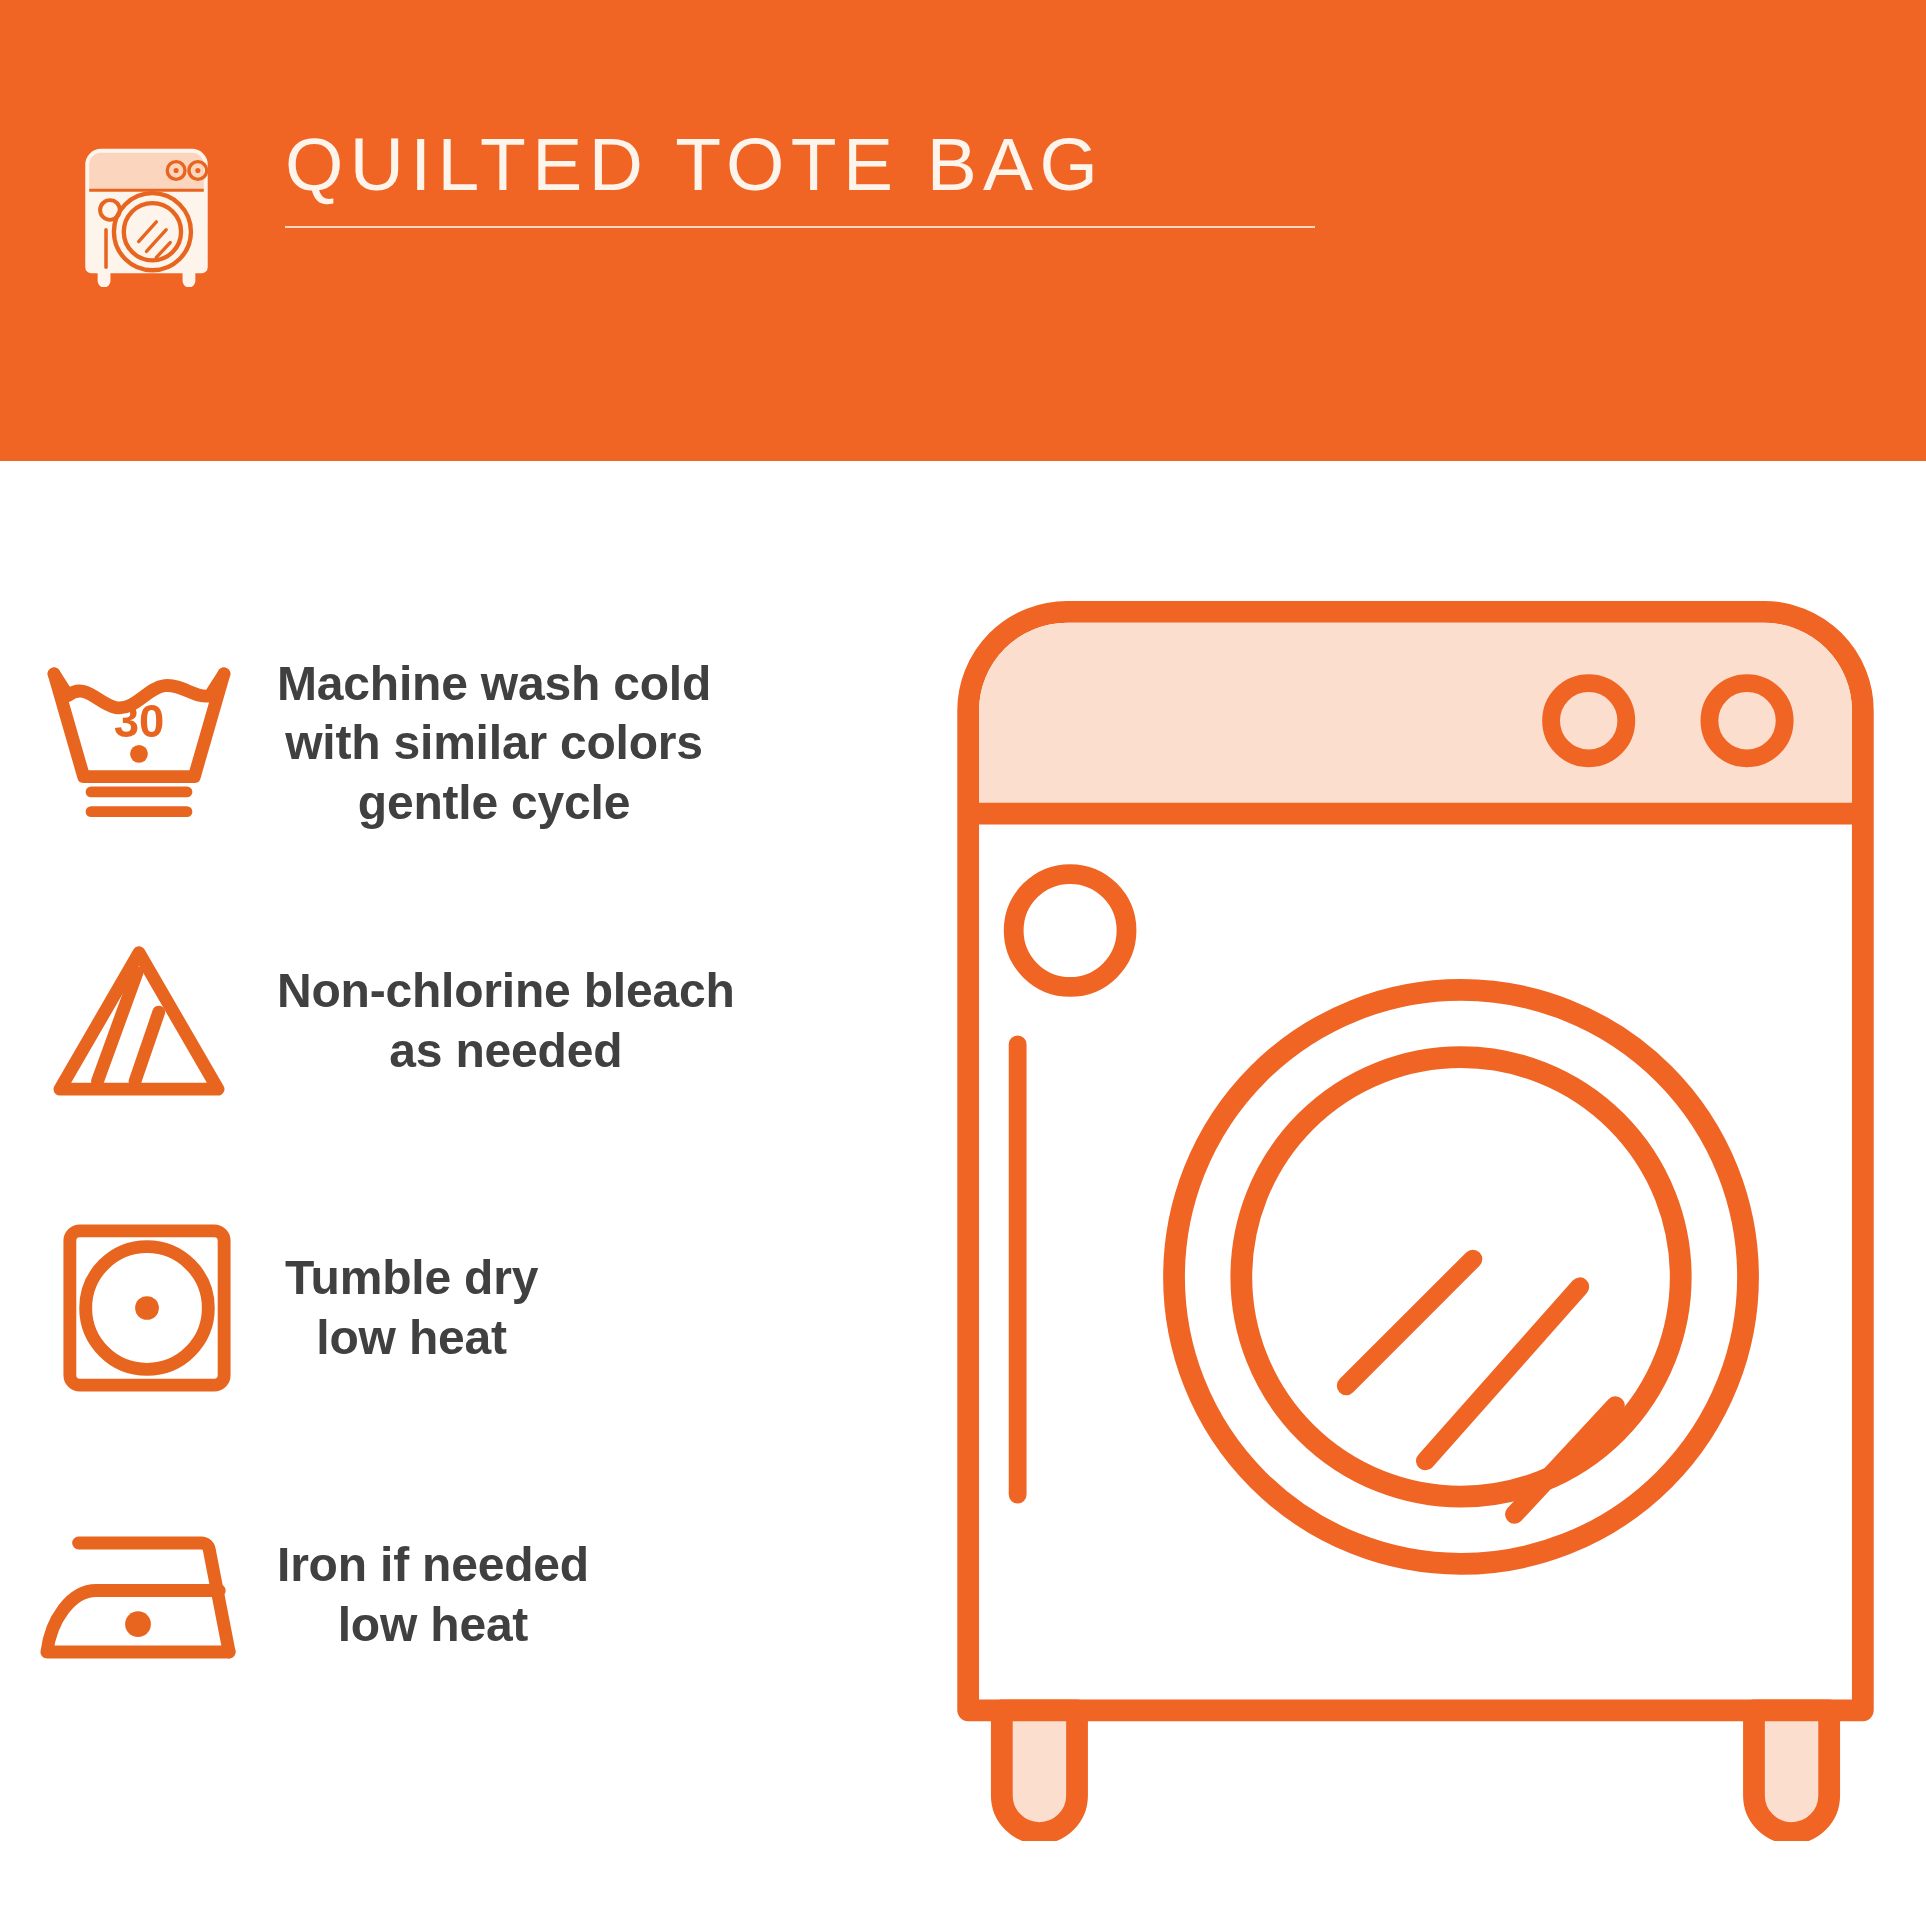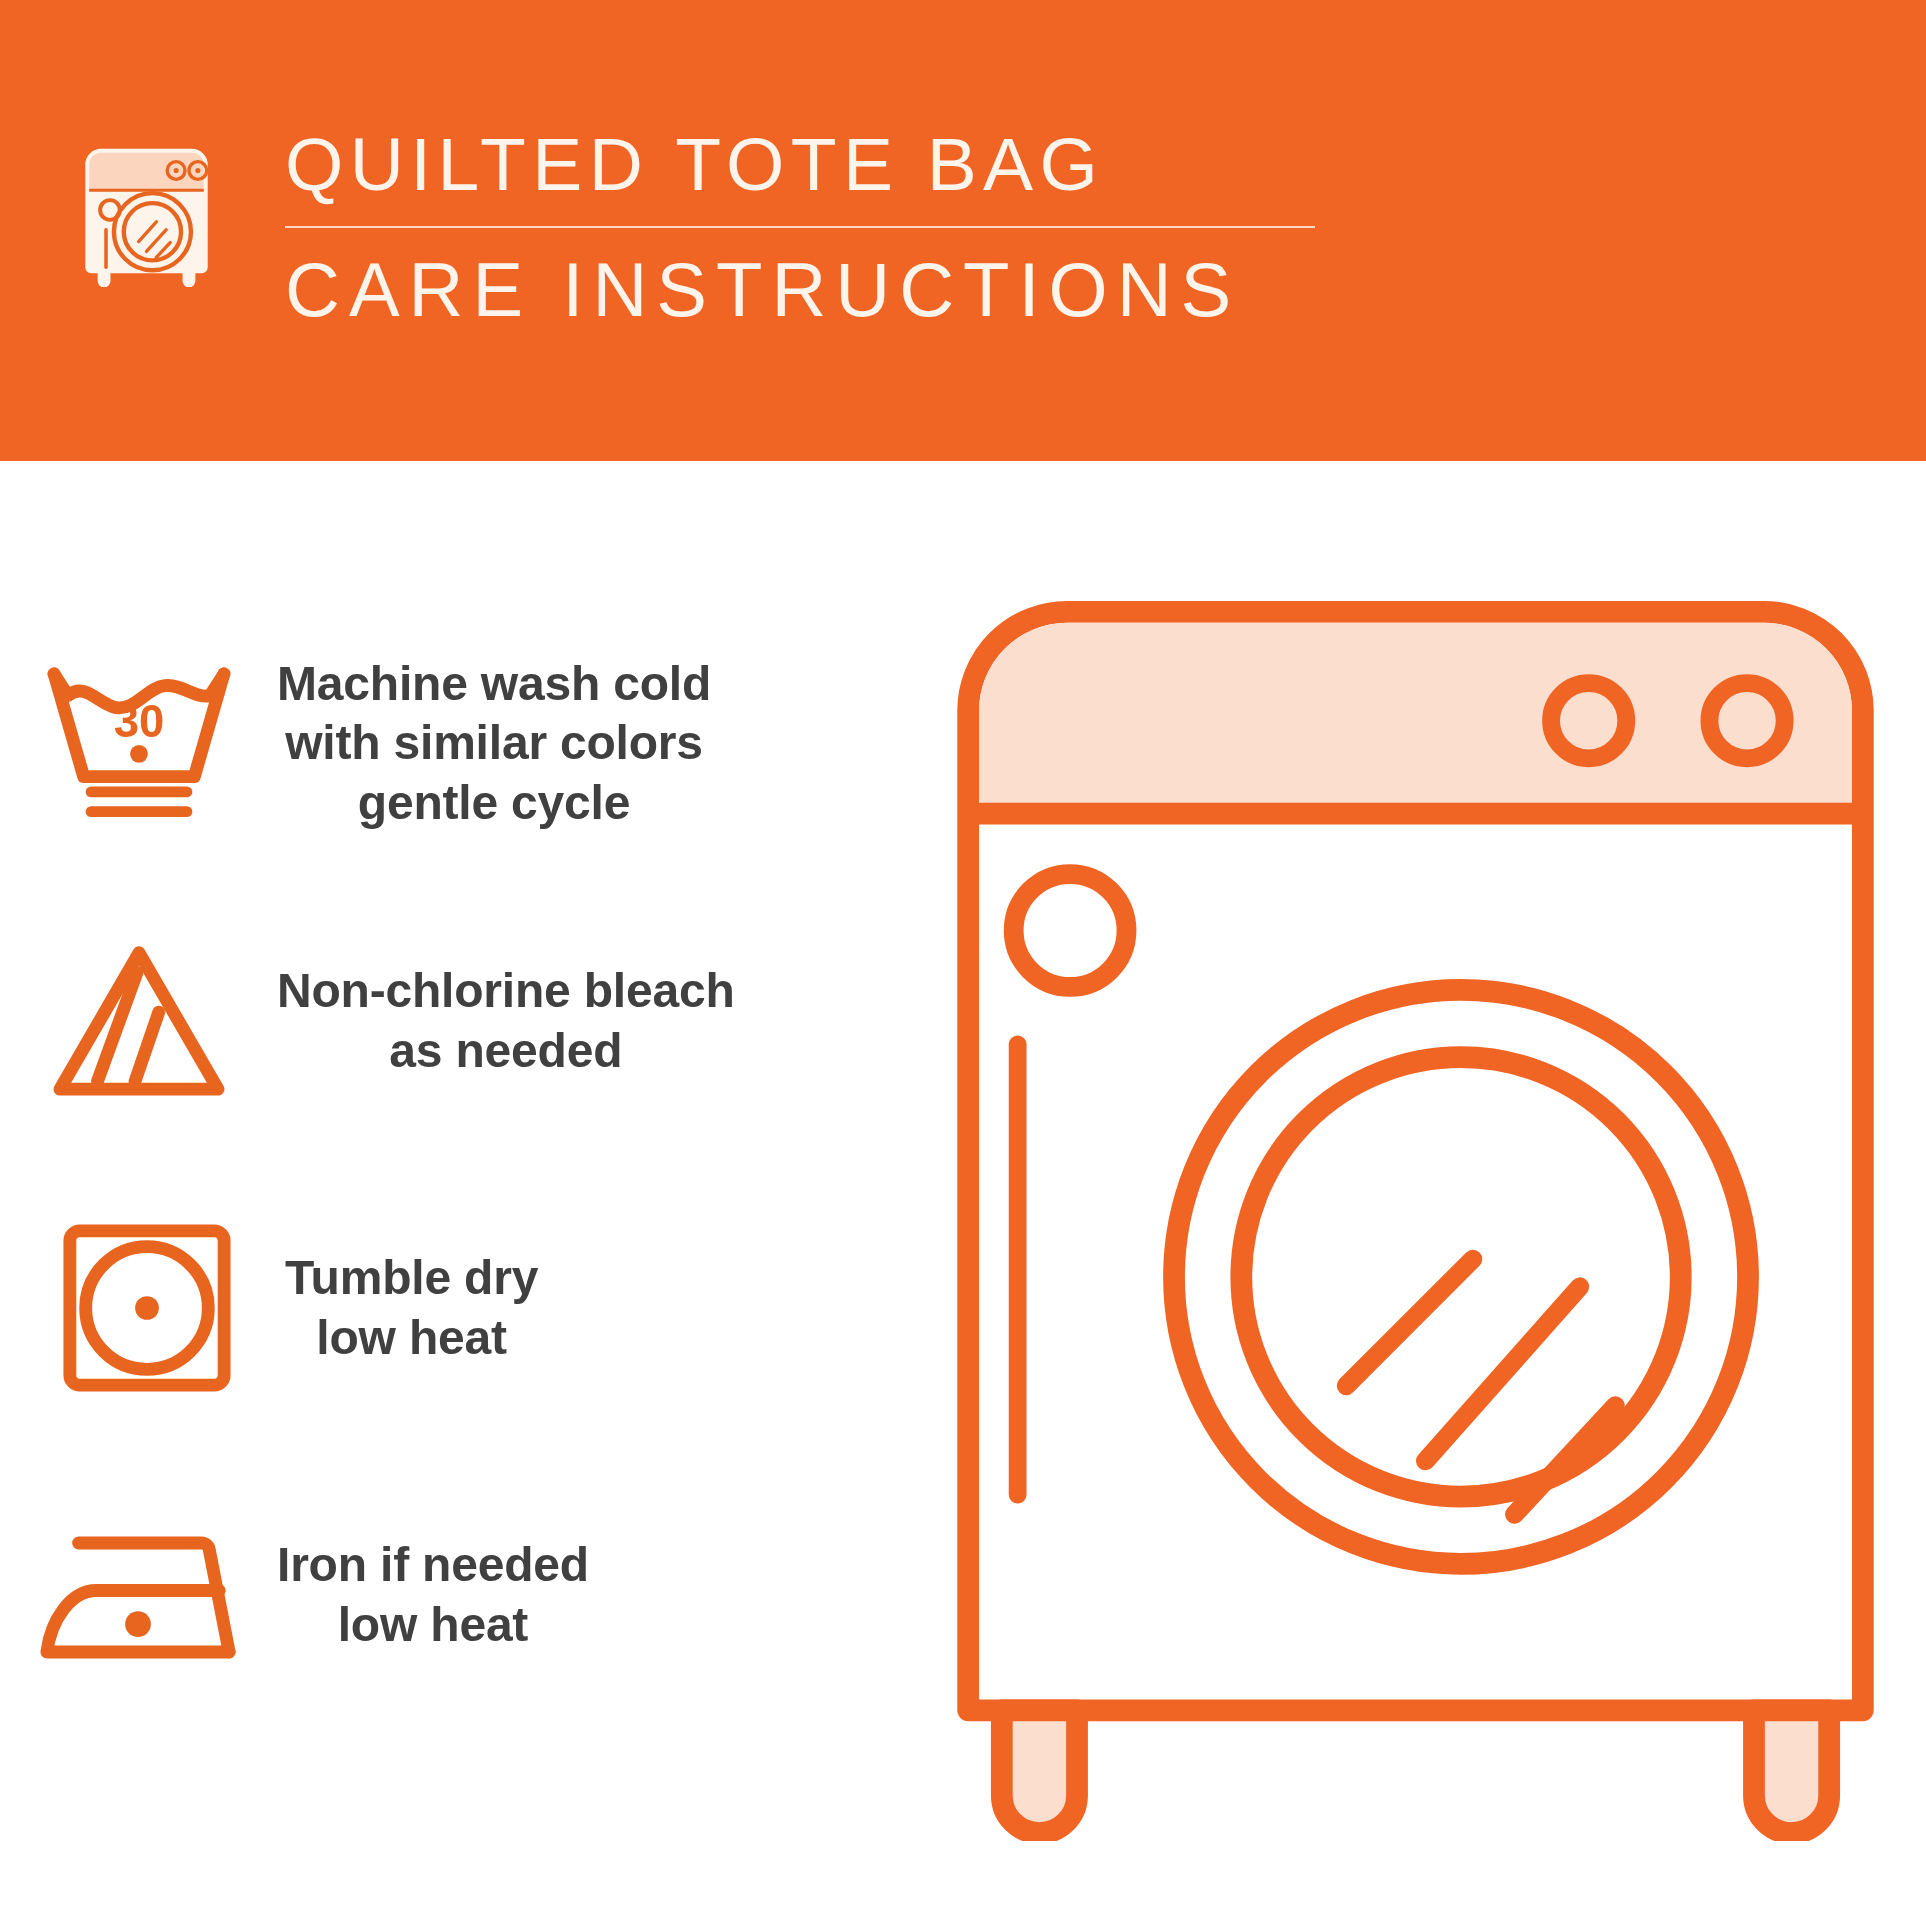--- a/index.html
+++ b/index.html
@@ -156,21 +156,20 @@
         <line x1="80" y1="128" x2="94" y2="113" stroke="#e8651f" stroke-width="3.4" stroke-linecap="round"></line>
 
         <path d="M22 142 v10 a5 5 0 0 0 10 0 v-10 z" fill="#fdf4ec" stroke="#fdf4ec" stroke-width="3"></path>
         <path d="M108 142 v10 a5 5 0 0 0 10 0 v-10 z" fill="#fdf4ec" stroke="#fdf4ec" stroke-width="3"></path>
       </svg>
     </div>
 
     <div id="header-text-block">
       <div id="header-title">QUILTED TOTE BAG</div>
       <div id="header-divider"></div>
-      <div id="header-subtitle">CARE INSTRUCTIONS</div>
     </div>
 
   </div>
 
   <div id="care-list">
 
     <div class="care-item" id="care-item-0">
       <div class="care-icon-slot">
         <svg viewBox="0 0 200 168" width="198" height="166" aria-hidden="true">
 

